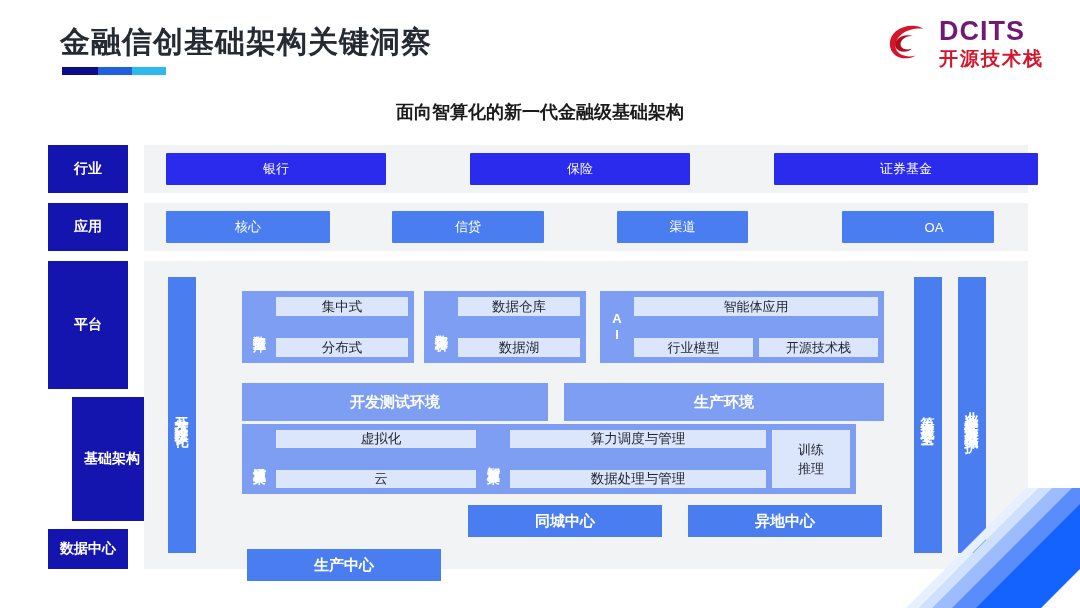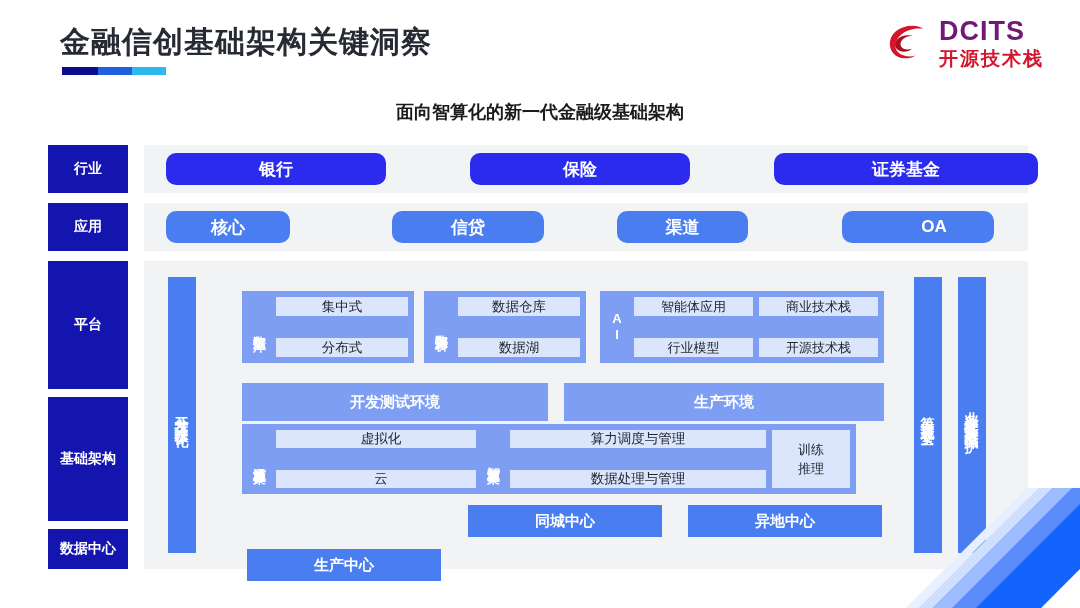--- a/index.html
+++ b/index.html
@@ -36,39 +36,39 @@
   .logo-cn { font-size:19px; font-weight:bold; color:#d5152b; letter-spacing:2px; margin-top:4px; }
 
   .subtitle { position:absolute; left:0; top:100px; width:1080px; text-align:center; font-size:18px; font-weight:bold; color:#1b1b1b; }
 
   
   .side { position:absolute; background:#1414ae; color:#fff; font-weight:bold; font-size:14px;
           display:flex; align-items:center; justify-content:center; left:48px; width:80px; }
   .side-ind  { top:145px; height:48px; }
   .side-app  { top:203px; height:48px; }
   .side-plat { top:261px; height:128px; }
-  .side-infra{ top:397px; height:124px; }
+  .side-infra{ top:397px; height:124px;margin-left:24px; }
   .side-dc   { top:529px; height:40px; }
 
   
   .panel { position:absolute; background:#f2f3f5; left:144px; width:884px; }
   .panel-ind  { top:145px; height:48px; }
   .panel-app  { top:203px; height:48px; }
   .panel-main { top:261px; height:308px; }
 
   
   .chip { position:absolute; display:flex; align-items:center; justify-content:center;
-          color:#fff; font-weight:bold; font-size:17px; border-radius:10px; }
+          color:#fff; font-weight:normal; font-size:13px; border-radius:1px; }
   .chip-ind { background:#2b2bee; top:153px; height:32px; }
   .chip-app { background:#4a7ef0; top:211px; height:32px; }
 
   .ind-0 { left:166px; width:220px; }
   .ind-1 { left:470px; width:220px; }
   .ind-2 { left:774px; width:264px; }
-  .app-0 { left:166px; width:124px; }
+  .app-0 { left:166px; width:164px; }
   .app-1 { left:392px; width:152px; }
   .app-2 { left:617px; width:131px; }
   .app-3 { left:842px; width:152px;padding-left:32px; }
 
   
   .rail { position:absolute; background:#4a7ef0; color:#fff; font-weight:bold; font-size:14px;
           writing-mode: vertical-rl; text-orientation: upright; letter-spacing:3px;
           display:flex; align-items:center; justify-content:center; }
   .rail-devops { left:168px; top:277px; width:28px; height:276px; }
   .rail-sec    { left:914px; top:277px; width:28px; height:276px; }
@@ -187,21 +187,20 @@
         <div class="cell">数据湖</div>
       </div>
     </div>
   </div>
 
   <div class="group g-ai">
     <div class="group-label">AI</div>
     <div class="group-body">
       <div class="group-row">
         <div class="cell">智能体应用</div>
-        <div class="cell">商业技术栈</div>
       </div>
       <div class="group-row">
         <div class="cell">行业模型</div>
         <div class="cell">开源技术栈</div>
       </div>
     </div>
   </div>
 
   <div class="envbar env-dev">开发测试环境</div>
   <div class="envbar env-prod">生产环境</div>

